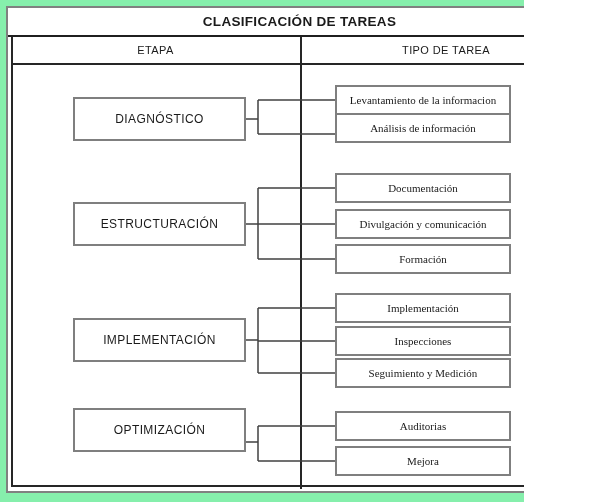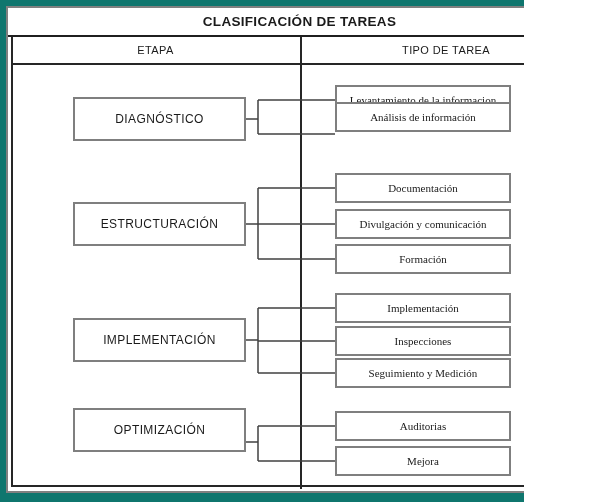--- a/index.html
+++ b/index.html
@@ -1,17 +1,17 @@
 <!DOCTYPE html>
 <html><head>
 <meta charset="utf-8">
 <style>
   html,body{margin:0;padding:0;background:#ffffff;}
   .canvas{
-    position:relative;width:524px;height:502px;background:#0f766e;
+    position:relative;width:524px;height:502px;background:#86efac;
     font-family:"Liberation Sans", sans-serif;color:#1a1a1a;overflow:hidden;
   }
   .outer-frame{
     position:absolute;left:6px;top:6px;width:583px;height:483px;
     border:2px solid #808080;background:#ffffff;
   }
   .title-row{
     position:absolute;left:8px;top:8px;width:583px;height:27px;
     border-bottom:2px solid #1f1f1f;
     display:flex;align-items:center;justify-content:center;
@@ -90,21 +90,21 @@
       <line x1="258" y1="461" x2="335" y2="461"></line>
     </g>
   </svg>
 
   <div class="stage-box" style="top:97px">DIAGNÓSTICO</div>
   <div class="stage-box" style="top:202px">ESTRUCTURACIÓN</div>
   <div class="stage-box" style="top:318px">IMPLEMENTACIÓN</div>
   <div class="stage-box" style="top:408px">OPTIMIZACIÓN</div>
 
   <div class="task-box" style="top:85px">Levantamiento de la informacion</div>
-  <div class="task-box" style="top:102px">Análisis de información</div>
+  <div class="task-box" style="top:113px">Análisis de información</div>
 
   <div class="task-box" style="top:209px">Divulgación y comunicación</div>
   <div class="task-box" style="top:173px">Documentación</div>
   <div class="task-box" style="top:244px">Formación</div>
 
   <div class="task-box" style="top:293px">Implementación</div>
   <div class="task-box" style="top:326px">Inspecciones</div>
   <div class="task-box" style="top:358px">Seguimiento y Medición</div>
 
   <div class="task-box" style="top:411px">Auditorias</div>

